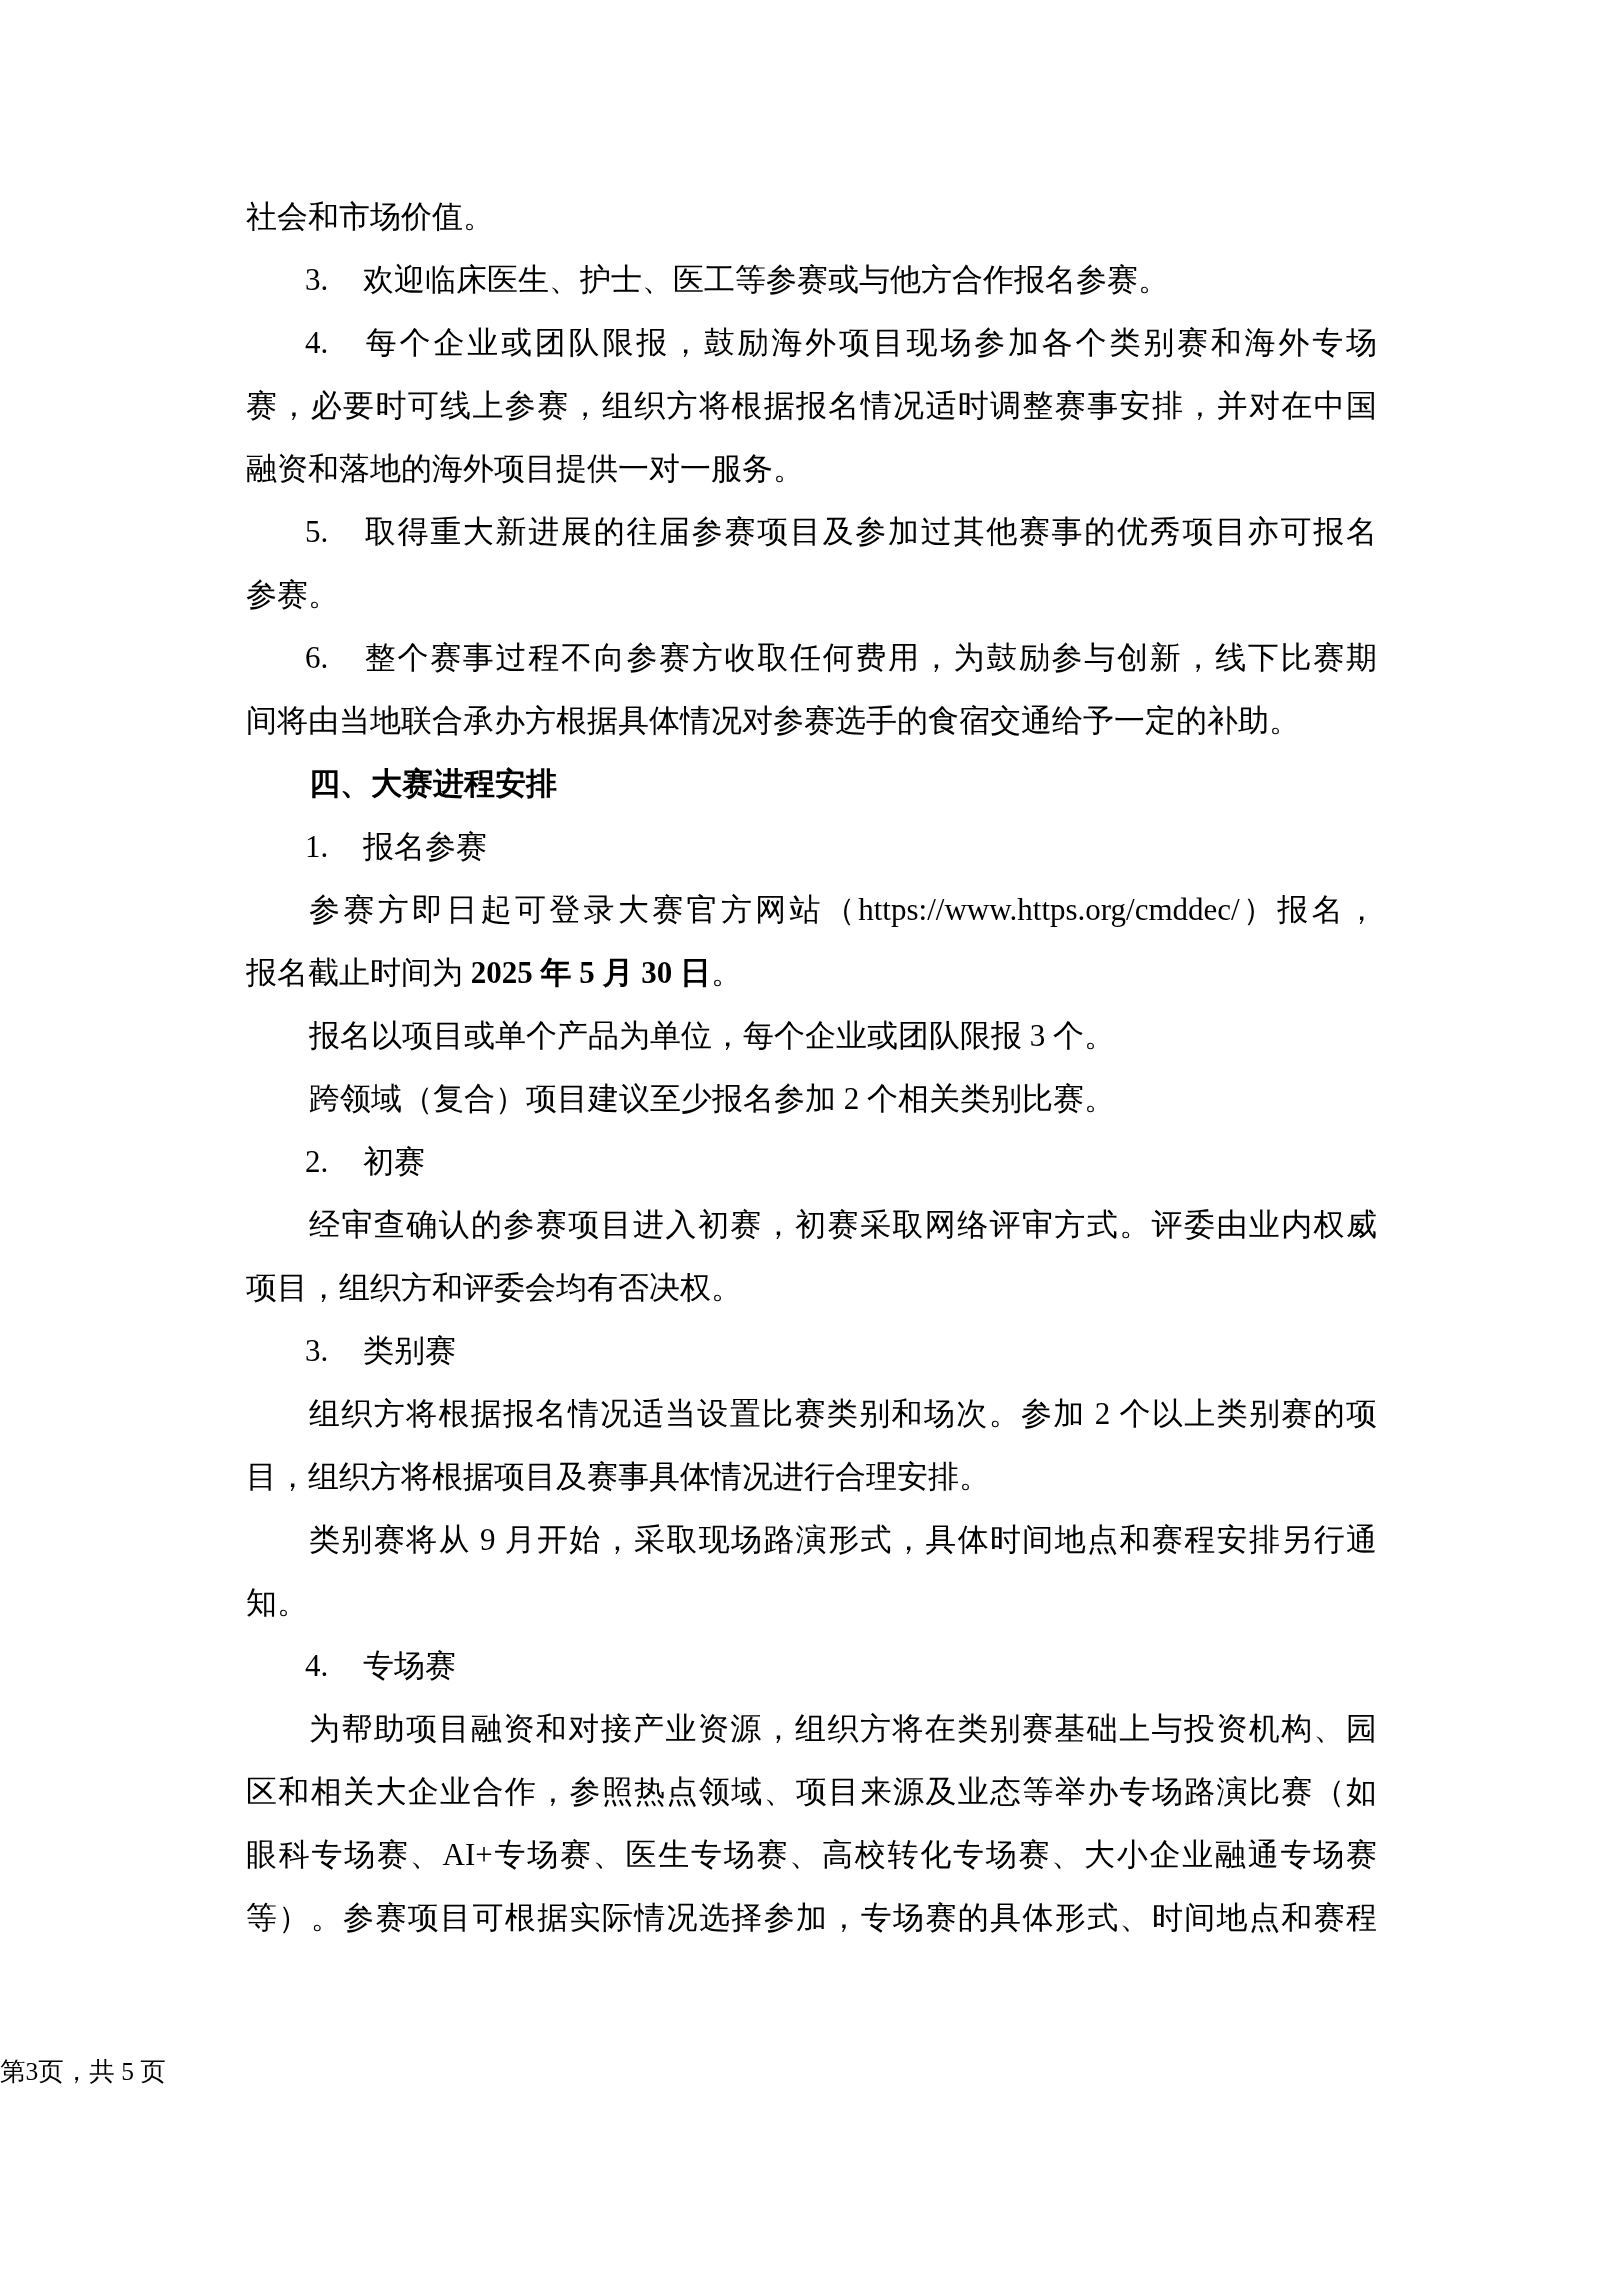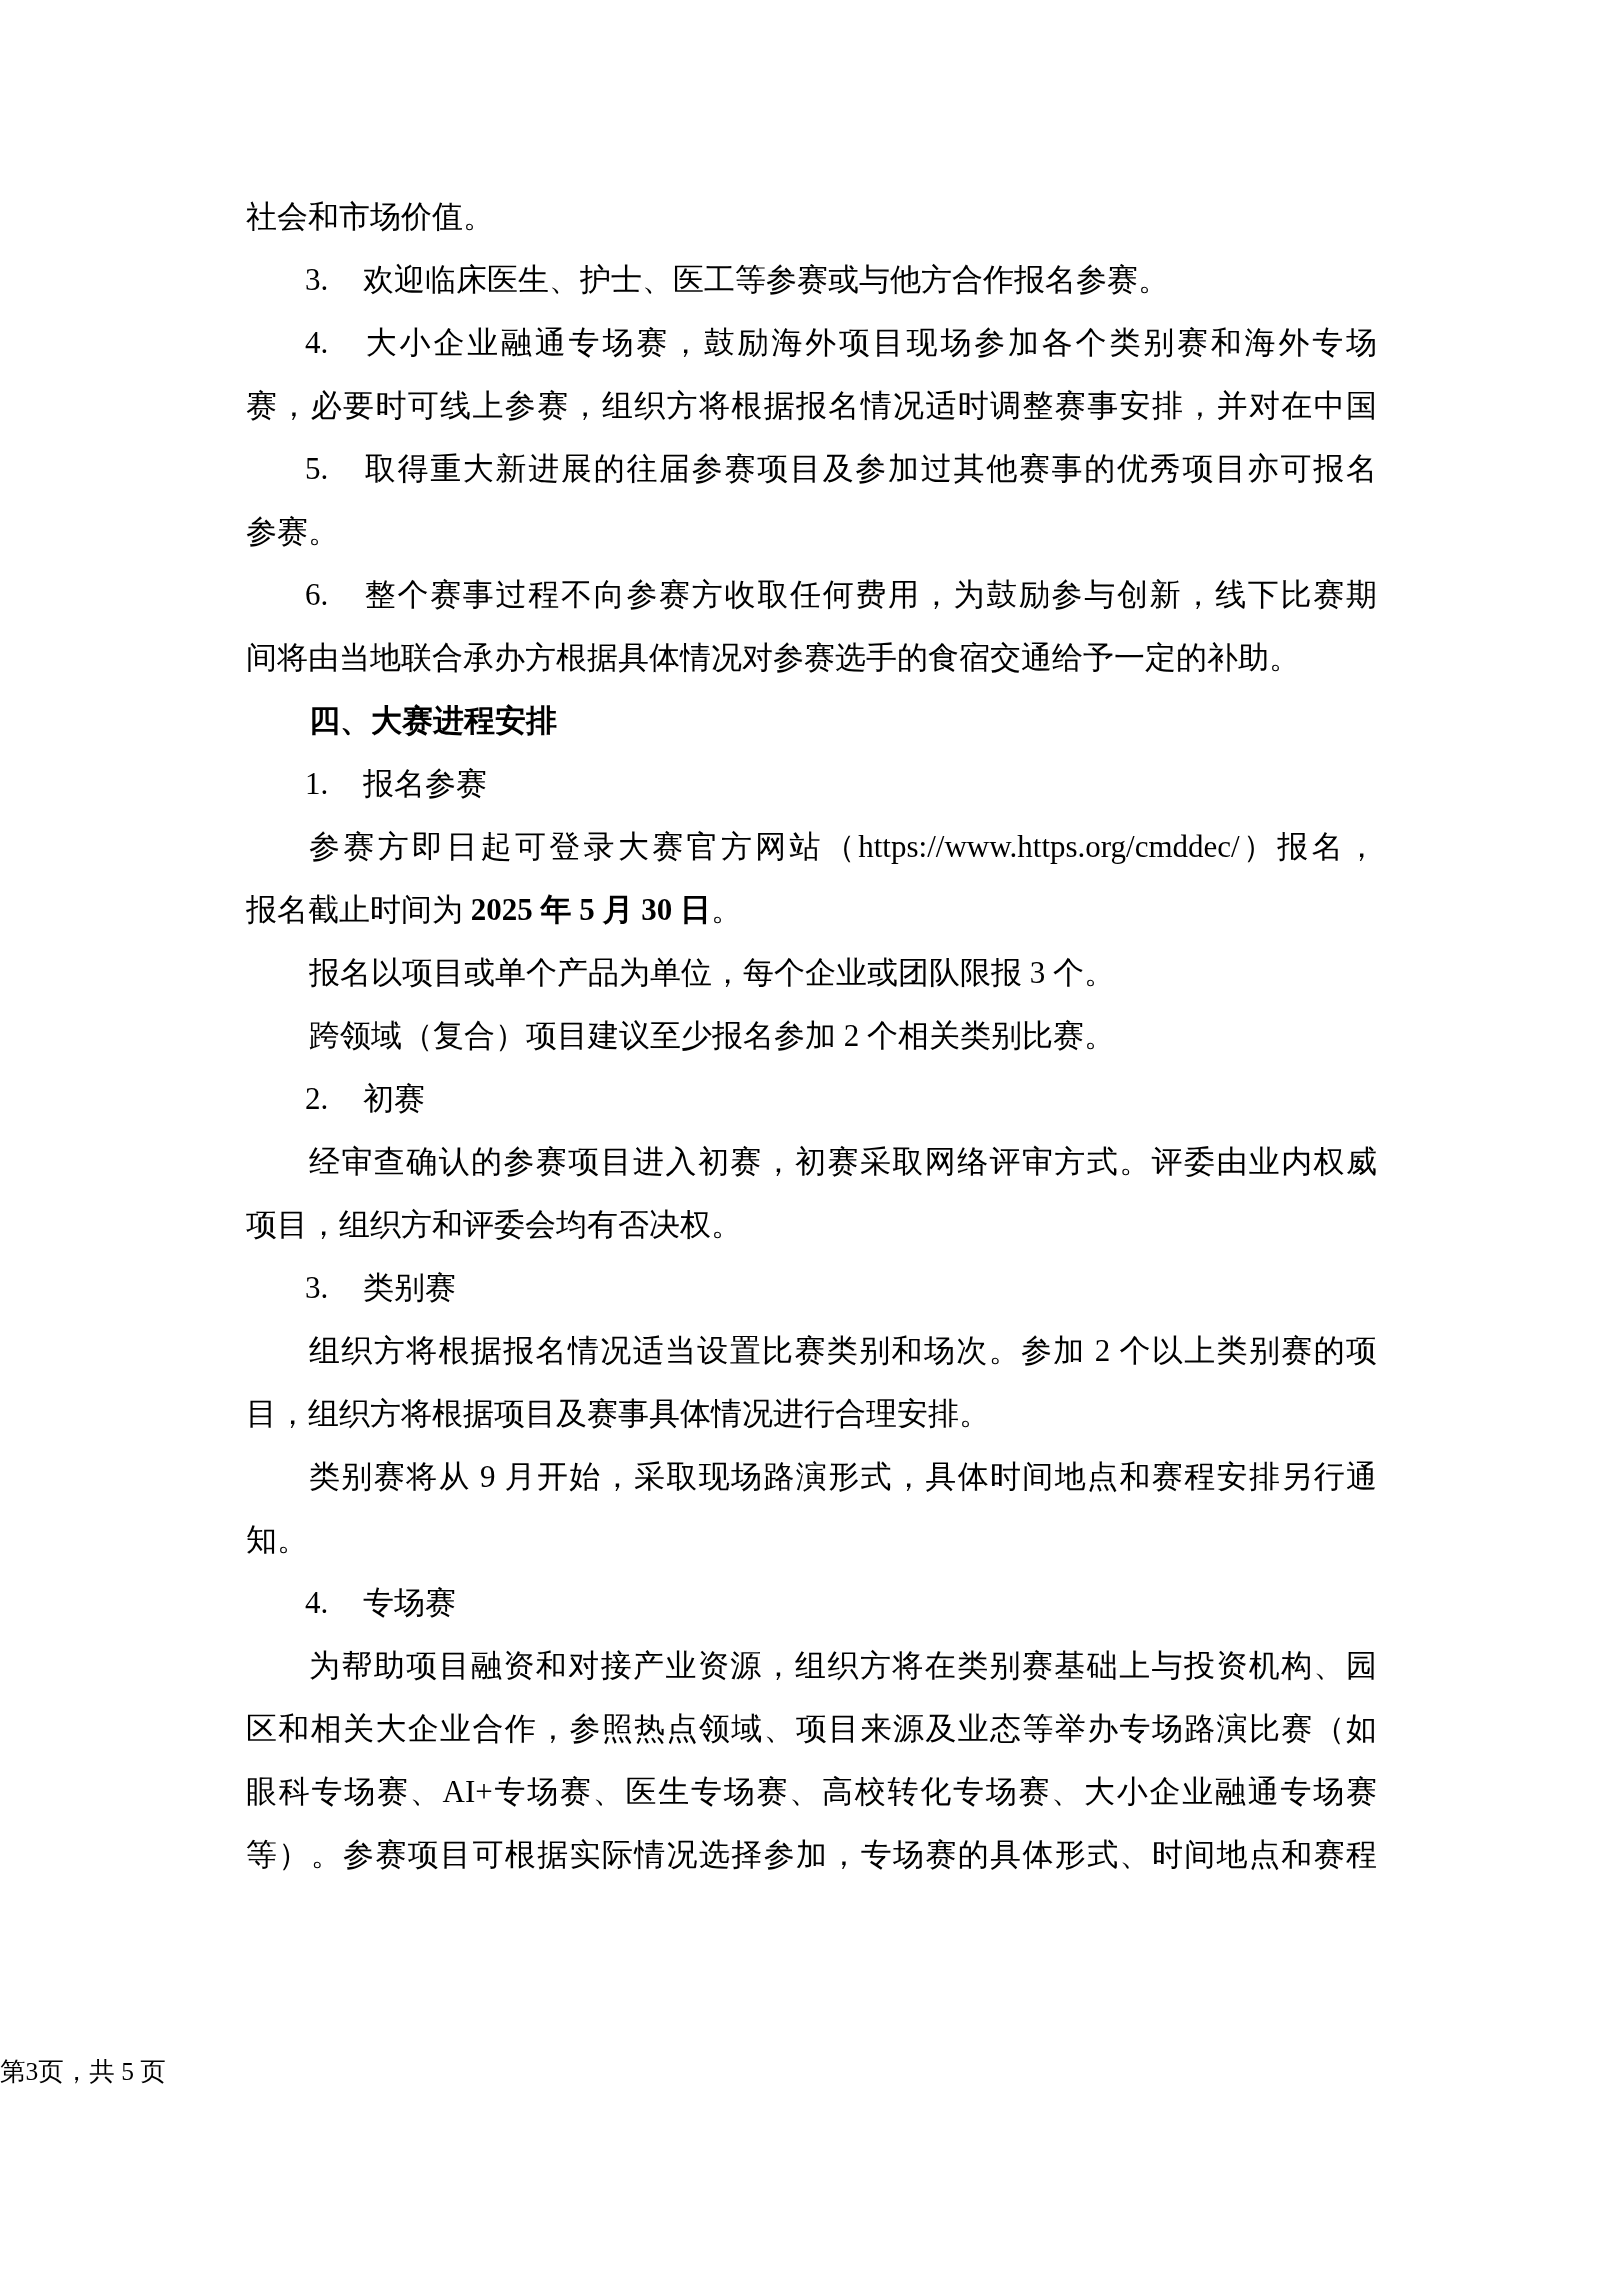--- a/index.html
+++ b/index.html
@@ -51,24 +51,25 @@
 </head>
 <body>
 
 <div class="page">
   <div class="textblock">
 
     <div class="line">社会和市场价值。</div>
 
     <div class="line item"><span class="num">3.</span><span>欢迎临床医生、护士、医工等参赛或与他方合作报名参赛。</span></div>
 
-    <div class="line item full"><span class="num">4.</span><span>大小企业融通专场赛，鼓励海外项目现场参加各个类别赛和海外专场</span></div>
+    <div class="line item full"><span class="num">4.</span><span>每个企业或团队限报，鼓励海外项目现场参加各个类别赛和海外专场</span></div>
 
     <div class="line full">赛，必要时可线上参赛，组织方将根据报名情况适时调整赛事安排，并对在中国</div>
 
+    <div class="line">融资和落地的海外项目提供一对一服务。</div>
 
     <div class="line item full"><span class="num">5.</span><span>取得重大新进展的往届参赛项目及参加过其他赛事的优秀项目亦可报名</span></div>
 
     <div class="line">参赛。</div>
 
     <div class="line item full"><span class="num">6.</span><span>整个赛事过程不向参赛方收取任何费用，为鼓励参与创新，线下比赛期</span></div>
 
     <div class="line">间将由当地联合承办方根据具体情况对参赛选手的食宿交通给予一定的补助。</div>
 
     <div class="line heading">四、大赛进程安排</div>

